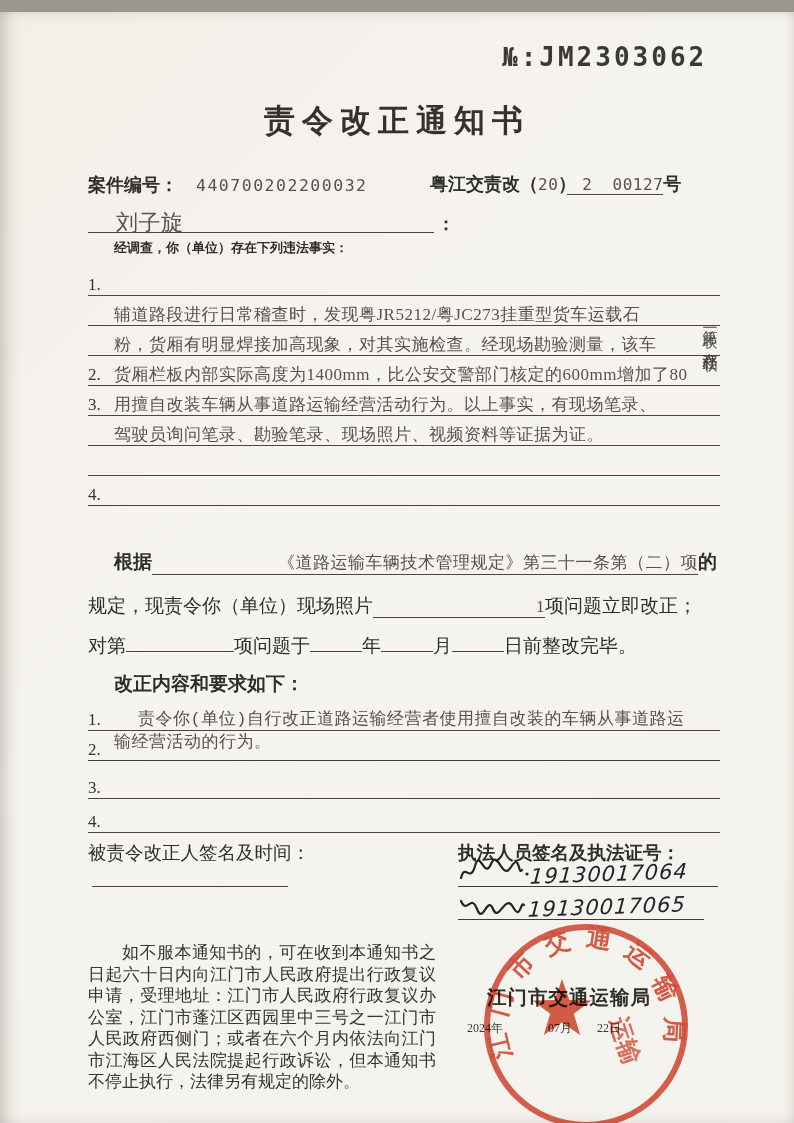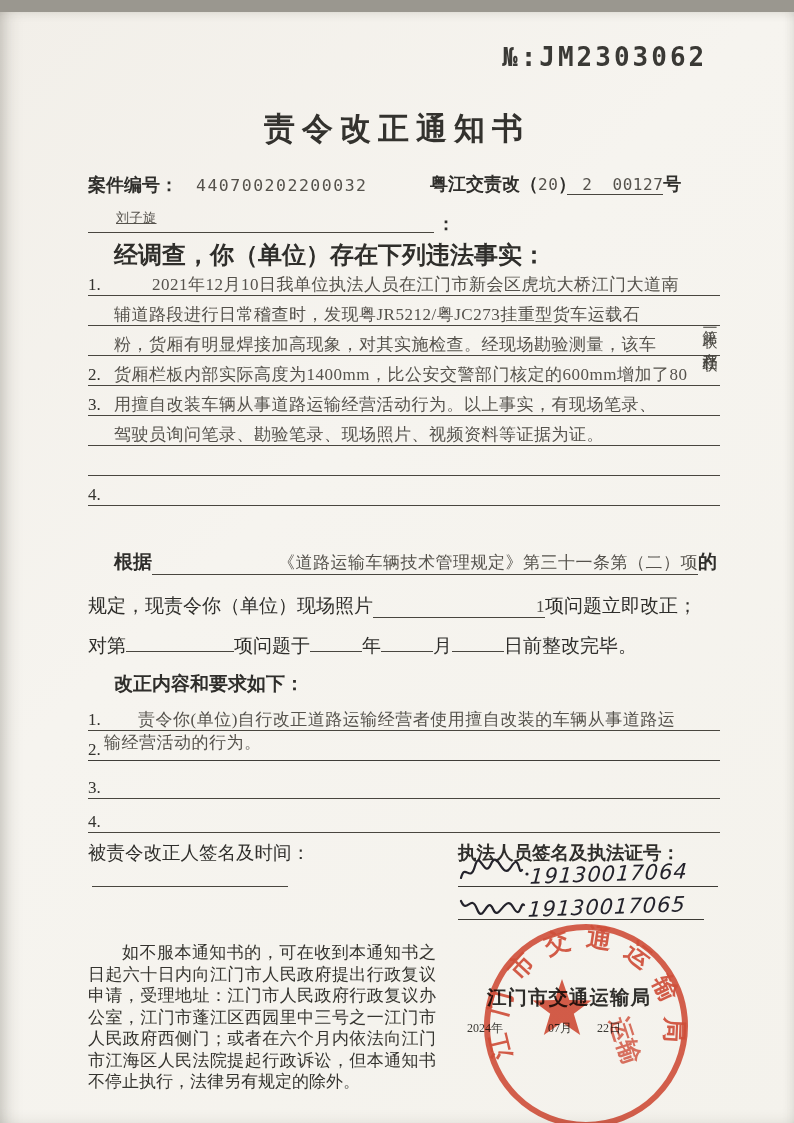--- a/index.html
+++ b/index.html
@@ -31,39 +31,38 @@
   .vside{writing-mode:vertical-rl;font-size:15px;letter-spacing:2px;color:#45433d;}
   .stamp{mix-blend-mode:multiply;opacity:.92;}
 </style>
 </head>
 <body>
 
 <div class="sheet">
 
   <div class="abs serial mono" style="left:502px;top:30px;">№:JM2303062</div>
 
-  <div class="abs title" style="left:0;top:96px;">责令改正通知书</div>
+  <div class="abs title" style="left:0;top:88px;">责令改正通知书</div>
 
   <div class="abs lbl" style="left:88px;top:161px;">案件编号：</div>
   <div class="abs t mono" style="left:196px;top:164px;font-size:16.5px;letter-spacing:1.5px;">440700202200032</div>
   <div class="abs" style="left:430px;top:160px;font-size:18px;white-space:nowrap;">
     <span class="f" style="font-weight:600;">粤江交责改（</span><span class="t mono" style="font-size:16px;">20</span><span class="f" style="font-weight:600;">）</span><span class="fill t mono" style="width:96px;margin-left:-9px;font-size:16px;white-space:pre;">2  00127</span><span class="f" style="font-weight:600;">号</span>
   </div>
 
   <div class="abs ul" style="left:88px;top:196px;width:346px;height:24px;">
-    <span class="t" style="font-size:13px;padding-left:28px;text-decoration:underline;">刘子旋</span>
+    <span class="t" style="font-size:22px;padding-left:28px;">刘子旋</span>
   </div>
   <div class="abs f" style="left:437px;top:200px;font-size:18px;font-weight:600;">：</div>
 
-  <div class="abs lbl" style="left:114px;top:227px;font-size:24px;">经调查，你（单位）存在下列违法事实：</div>
+  <div class="abs lbl" style="left:114px;top:227px;font-size:13px;">经调查，你（单位）存在下列违法事实：</div>
 
   <div class="abs" style="left:88px;top:254px;width:632px;">
     <div class="row-line">
       <span class="num">1.</span>
-      <span class="ftxt t" style="padding-left:38px;">2021年12月10日我单位执法人员在江门市新会区虎坑大桥江门大道南</span>
     </div>
     <div class="row-line">
       <span class="num"></span>
       <span class="ftxt t">辅道路段进行日常稽查时，发现粤JR5212/粤JC273挂重型货车运载石</span>
     </div>
     <div class="row-line">
       <span class="num"></span>
       <span class="ftxt t">粉，货厢有明显焊接加高现象，对其实施检查。经现场勘验测量，该车</span>
     </div>
     <div class="row-line">
@@ -95,23 +94,23 @@
     <span class="f">规定，现责令你（单位）现场照片</span><span class="fill t" style="width:172px;">1</span><span class="f">项问题立即改正；</span>
   </div>
   <div class="abs lbl" style="left:114px;top:659px;font-size:19px;">改正内容和要求如下：</div>
 
   <div class="abs" style="left:88px;top:621px;font-size:19px;white-space:nowrap;">
     <span class="f">对第</span><span class="fill" style="width:108px;"></span><span class="f">项问题于</span><span class="fill" style="width:52px;"></span><span class="f">年</span><span class="fill" style="width:52px;"></span><span class="f">月</span><span class="fill" style="width:52px;"></span><span class="f">日前整改完毕。</span>
   </div>
 
   <div class="abs row-line" style="left:88px;top:694px;width:632px;height:24px;">
     <span class="num">1.</span>
-    <span class="ftxt t" style="padding-left:24px;">责令你(单位)自行改正道路运输经营者使用擅自改装的车辆从事道路运</span>
+    <span class="ftxt t" style="padding-left:24px;font-family:Liberation Mono, monospace;">责令你(单位)自行改正道路运输经营者使用擅自改装的车辆从事道路运</span>
   </div>
-  <div class="abs t ftxt" style="left:104px;top:721px;">输经营活动的行为。</div>
+  <div class="abs t ftxt" style="left:114px;top:721px;font-family:Liberation Mono, monospace;">输经营活动的行为。</div>
   <div class="abs row-line" style="left:88px;top:724px;width:632px;height:24px;border-bottom-color:#3f3d38;">
     <span class="num">2.</span>
   </div>
   <div class="abs row-line" style="left:88px;top:760px;width:632px;height:26px;">
     <span class="num">3.</span>
   </div>
   <div class="abs row-line" style="left:88px;top:794px;width:632px;height:26px;">
     <span class="num">4.</span>
   </div>
 

